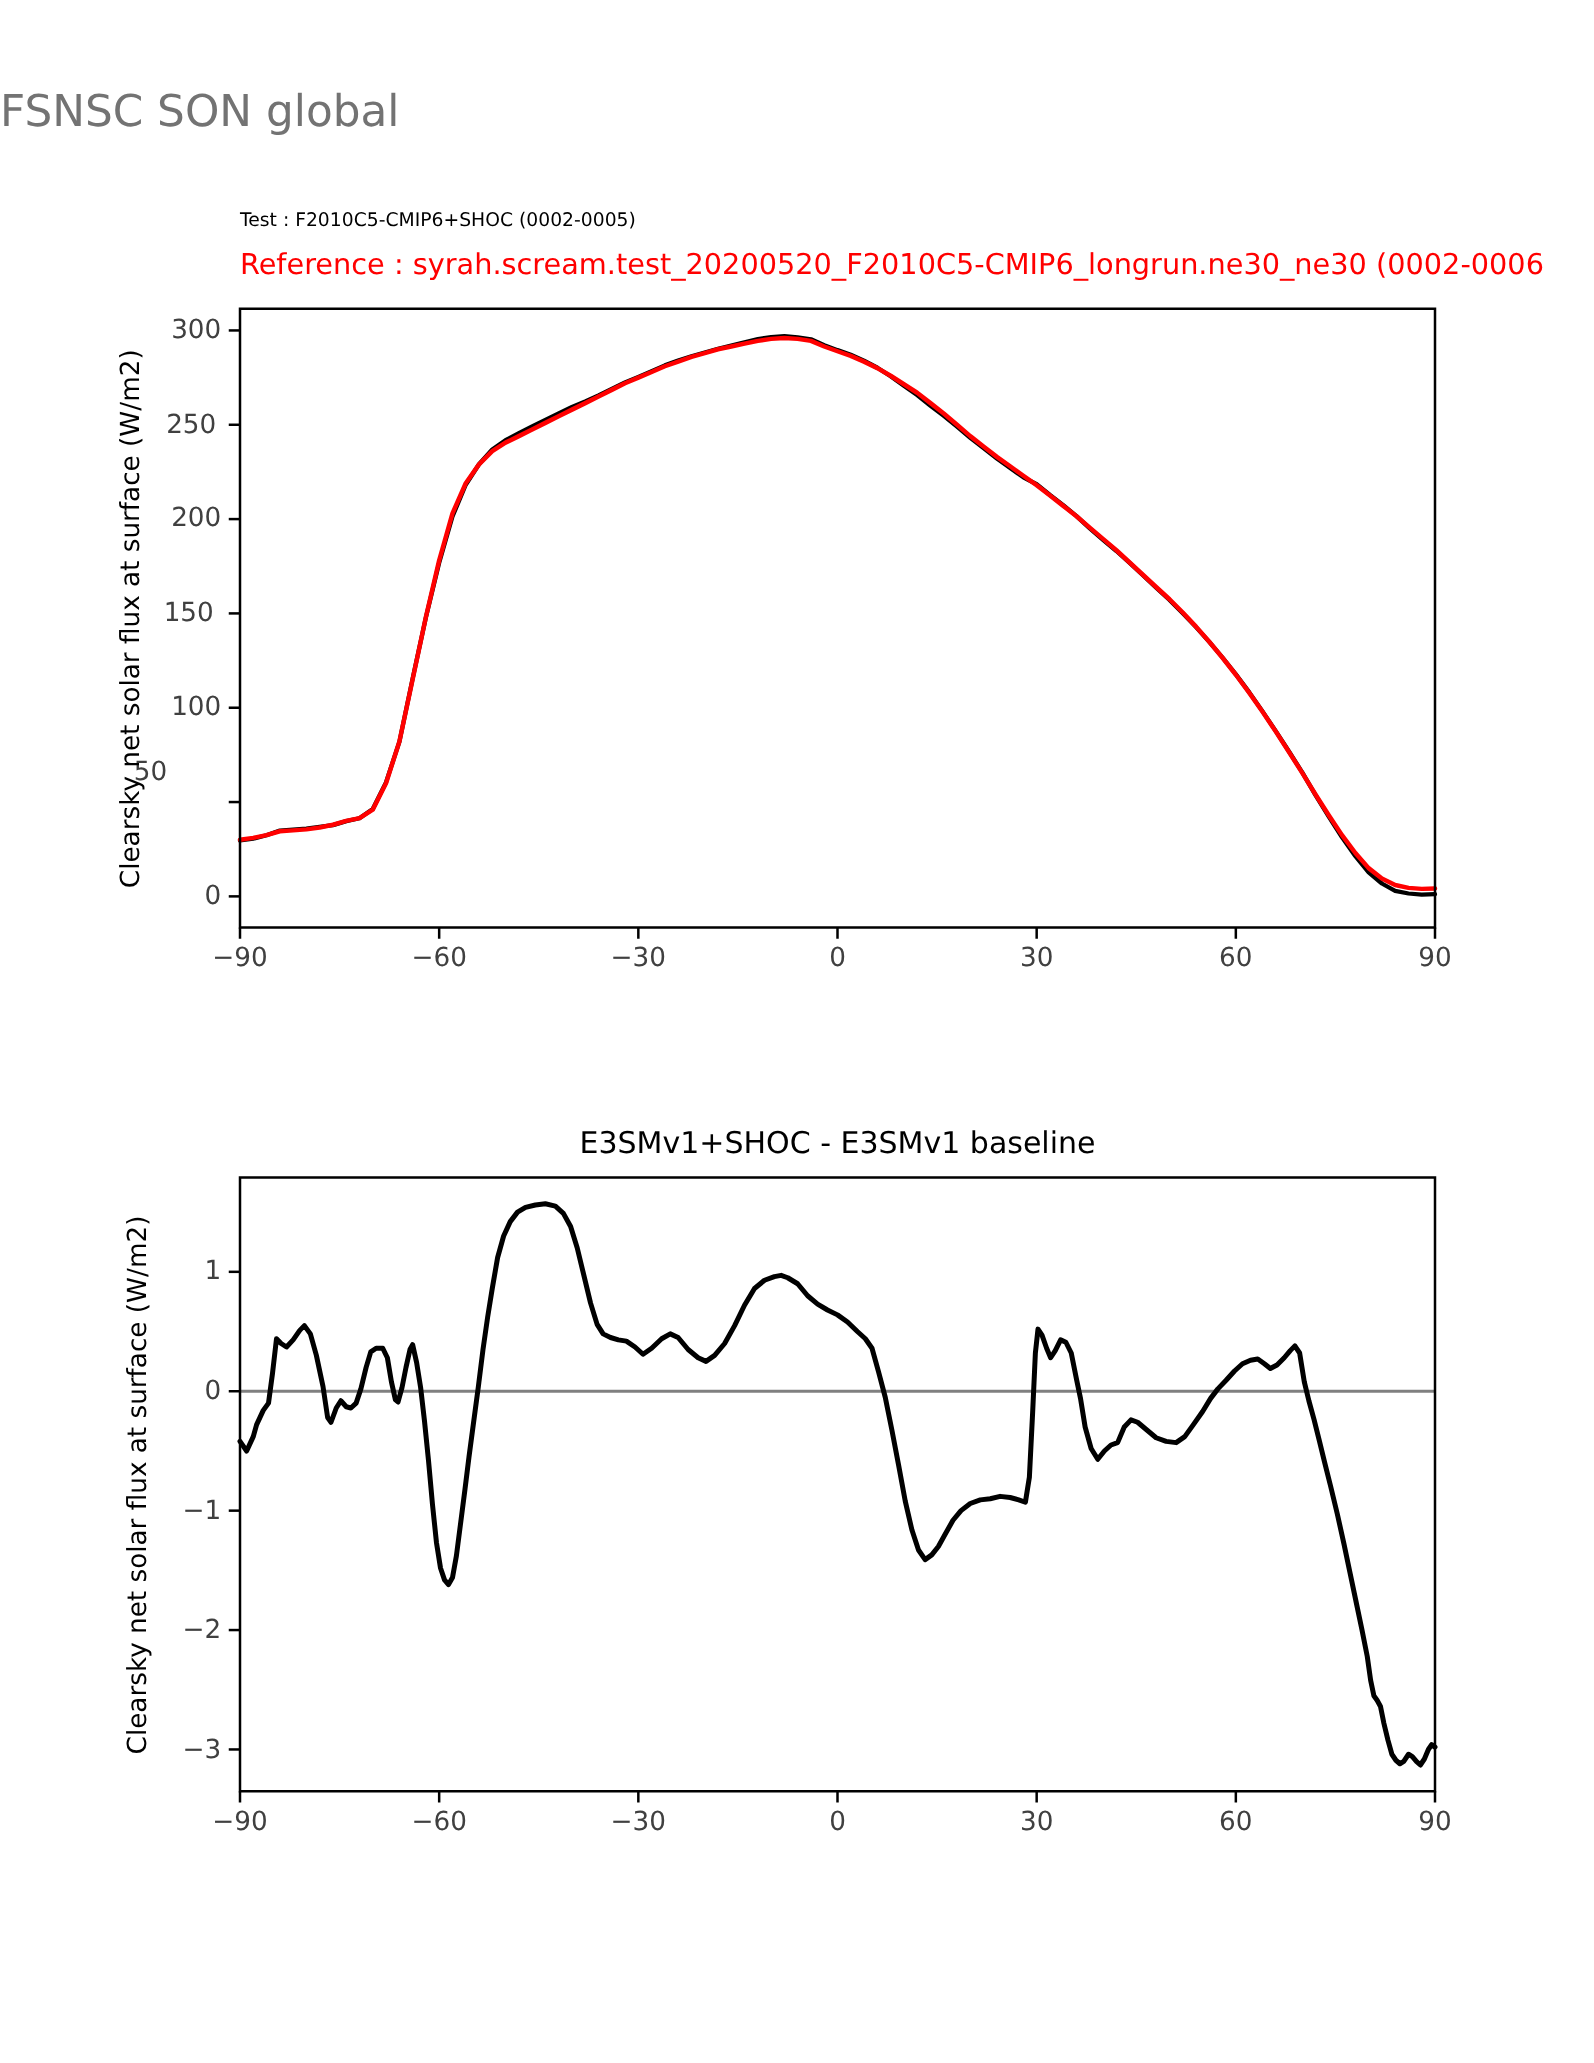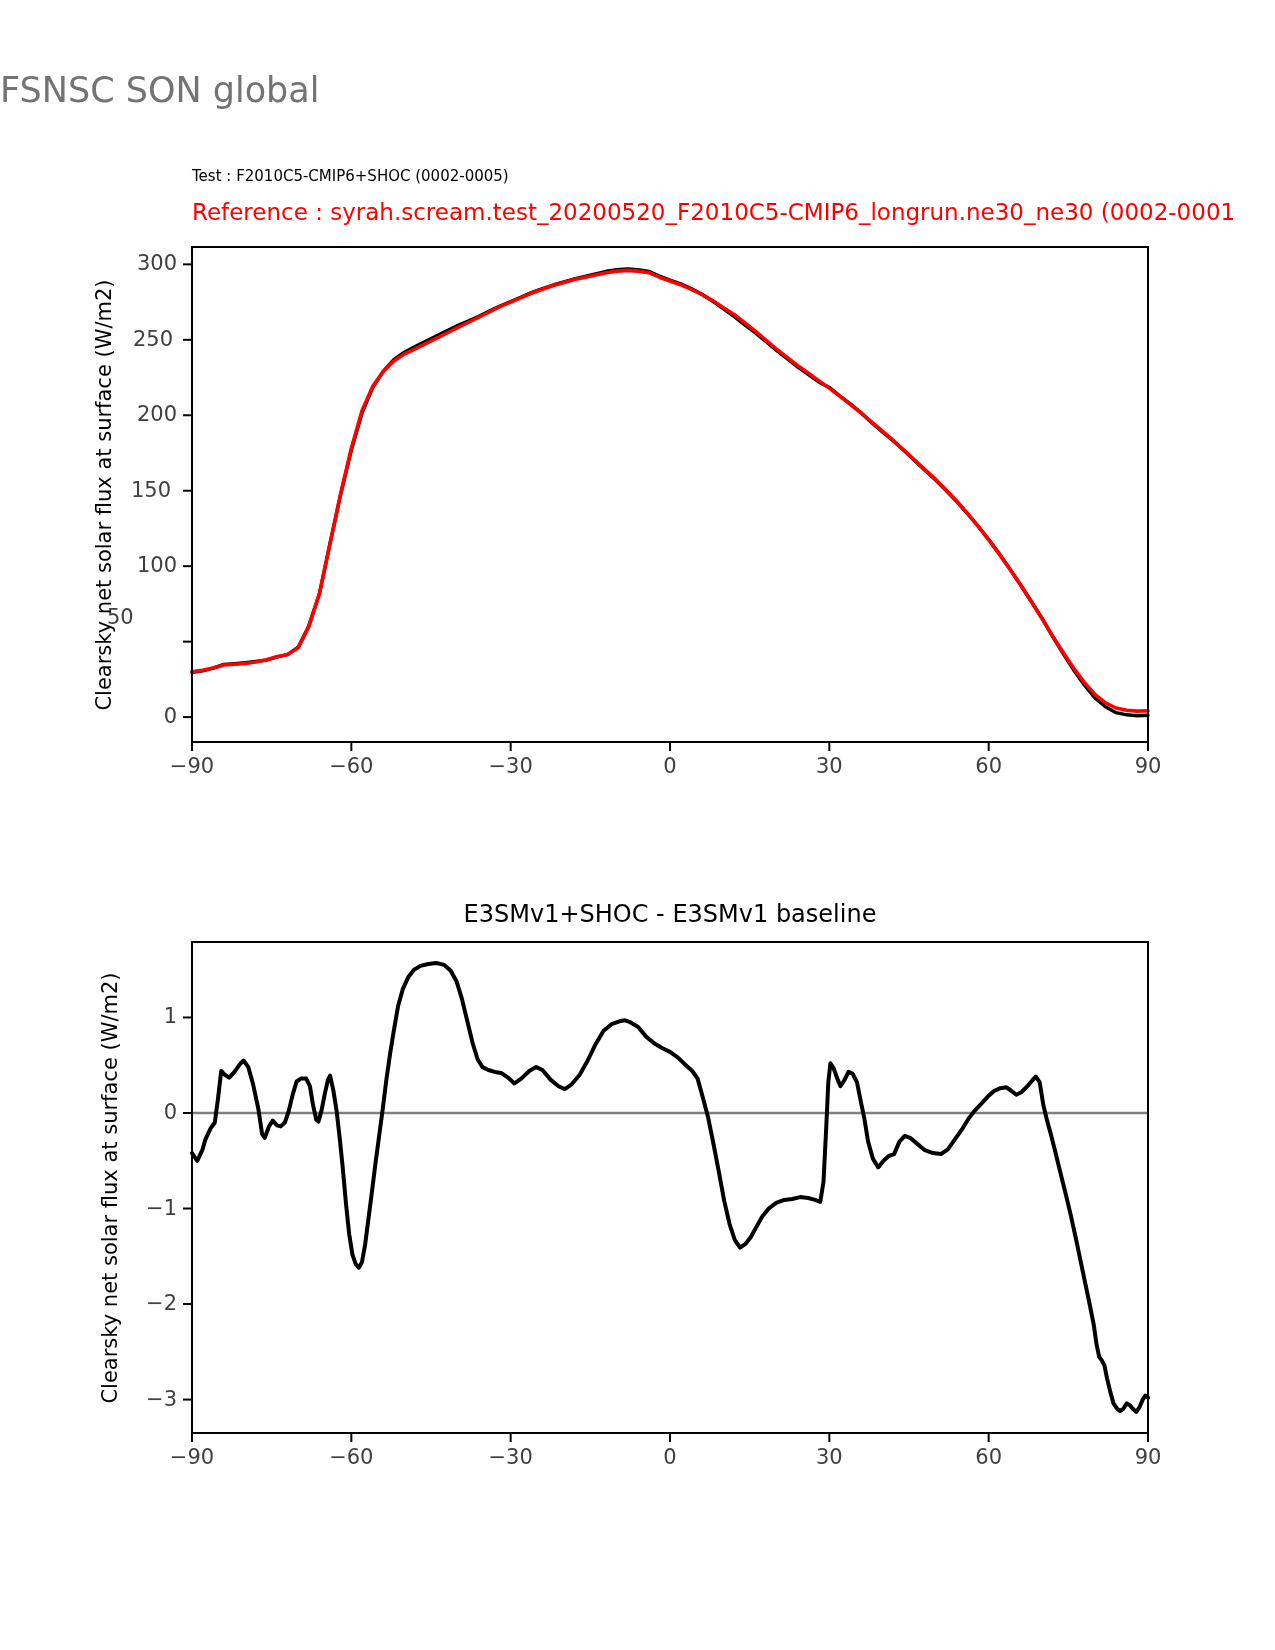--- a/index.html
+++ b/index.html
@@ -77,16 +77,16 @@
     <div class="ticklabel" style="left: 1108px; top: 1445px; width: 80px; text-align: center;">90</div>
     <div class="ticklabel" style="left: 107px; top: 1004.46px; width: 70px; text-align: right;">1</div>
     <div class="ticklabel" style="left: 107px; top: 1099.99px; width: 70px; text-align: right;">0</div>
     <div class="ticklabel" style="left: 107px; top: 1195.52px; width: 70px; text-align: right;">−1</div>
     <div class="ticklabel" style="left: 107px; top: 1291.04px; width: 70px; text-align: right;">−2</div>
     <div class="ticklabel" style="left: 107px; top: 1386.57px; width: 70px; text-align: right;">−3</div>
   </div>
 
 <div id="suptitle" class="abs">FSNSC SON global</div>
 <div id="legend-test" class="abs">Test : F2010C5-CMIP6+SHOC (0002-0005)</div>
-<div id="legend-reference" class="abs">Reference : syrah.scream.test_20200520_F2010C5-CMIP6_longrun.ne30_ne30 (0002-0001</div>
+<div id="legend-reference" class="abs">Reference : syrah.scream.test_20200520_F2010C5-CMIP6_longrun.ne30_ne30 (0002-0006</div>
 <div id="ylabel-top" class="abs ylabel">Clearsky net solar flux at surface (W/m2)</div>
 <div id="ylabel-bottom" class="abs ylabel">Clearsky net solar flux at surface (W/m2)</div>
 <div id="bottom-title" class="abs"><span class="inner">E3SMv1+SHOC - E3SMv1 baseline</span></div>
 
 </body></html>

